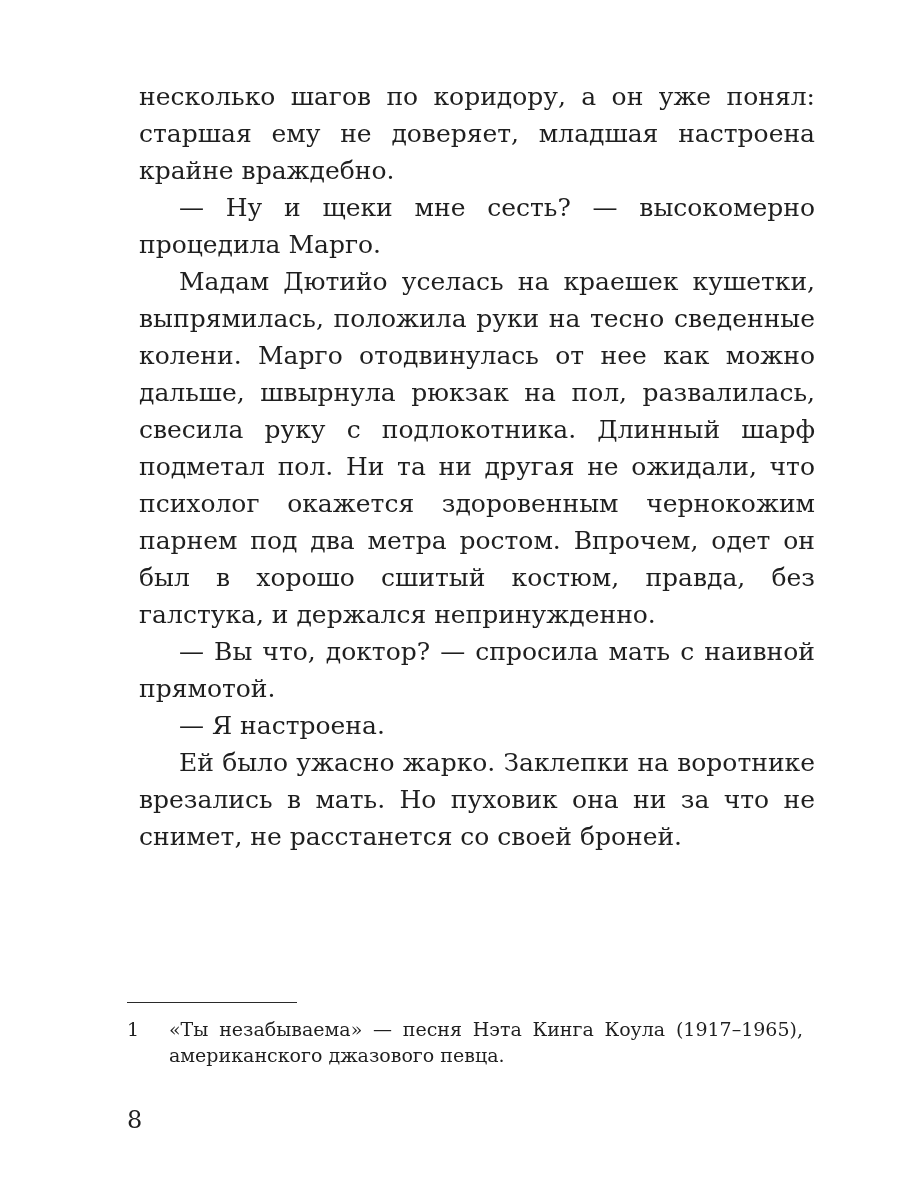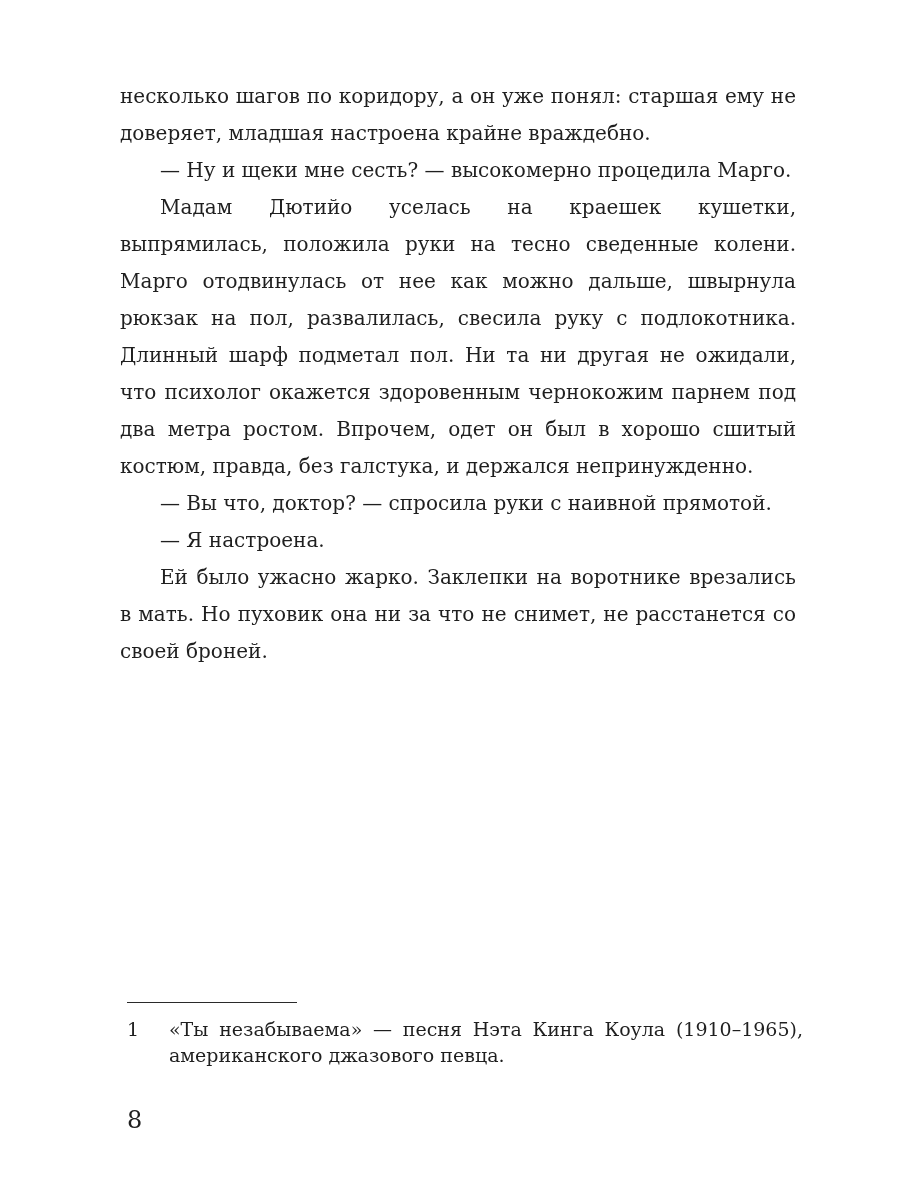--- a/index.html
+++ b/index.html
@@ -11,24 +11,24 @@
     position: relative;
     width: 900px;
     height: 1200px;
     background: #ffffff;
     font-family: "DejaVu Serif", "Liberation Serif", serif;
     color: #1f1f1f;
     overflow: hidden;
   }
   .text-block {
     position: absolute;
-    left: 120px;
+    left: 139px;
     top: 78px;
     width: 676px;
-    font-size: 20px;
+    font-size: 25px;
     line-height: 37px;
     text-align: justify;
     hyphens: auto;
     -webkit-hyphens: auto;
   }
   .text-block p {
     margin: 0;
     padding: 0;
   }
   .text-block p.indent {
@@ -66,27 +66,27 @@
 </style>
 </head>
 <body>
 
 <div class="page">
 
   <div class="text-block">
     <p>несколько шагов по коридору, а он уже понял: старшая ему не доверяет, младшая настроена крайне враждебно.</p>
     <p class="indent">— Ну и щеки мне сесть? — высокомерно процедила Марго.</p>
     <p class="indent">Мадам Дютийо уселась на краешек кушетки, выпрямилась, положила руки на тесно сведенные колени. Марго отодвинулась от нее как можно дальше, швырнула рюкзак на пол, развалилась, свесила руку с подлокотника. Длинный шарф подметал пол. Ни та ни другая не ожидали, что психолог окажется здоровенным чернокожим парнем под два метра ростом. Впрочем, одет он был в хорошо сшитый костюм, правда, без галстука, и держался непринужденно.</p>
-    <p class="indent">— Вы что, доктор? — спросила руки с наивной прямотой.</p>
+    <p class="indent">— Вы что, доктор? — спросила мать с наивной прямотой.</p>
     <p class="indent">— Я настроена.</p>
     <p class="indent">Ей было ужасно жарко. Заклепки на воротнике врезались в мать. Но пуховик она ни за что не снимет, не расстанется со своей броней.</p>
   </div>
 
   <div class="footnote-rule"></div>
 
   <div class="footnote">
     <span class="fn-marker">1</span>
-    <span class="fn-text">«Ты незабываема» — песня Нэта Кинга Коула (1910–1965), американского джазового певца.</span>
+    <span class="fn-text">«Ты незабываема» — песня Нэта Кинга Коула (1917–1965), американского джазового певца.</span>
   </div>
 
   <div class="page-number">8</div>
 
 </div>
 
 </body></html>

